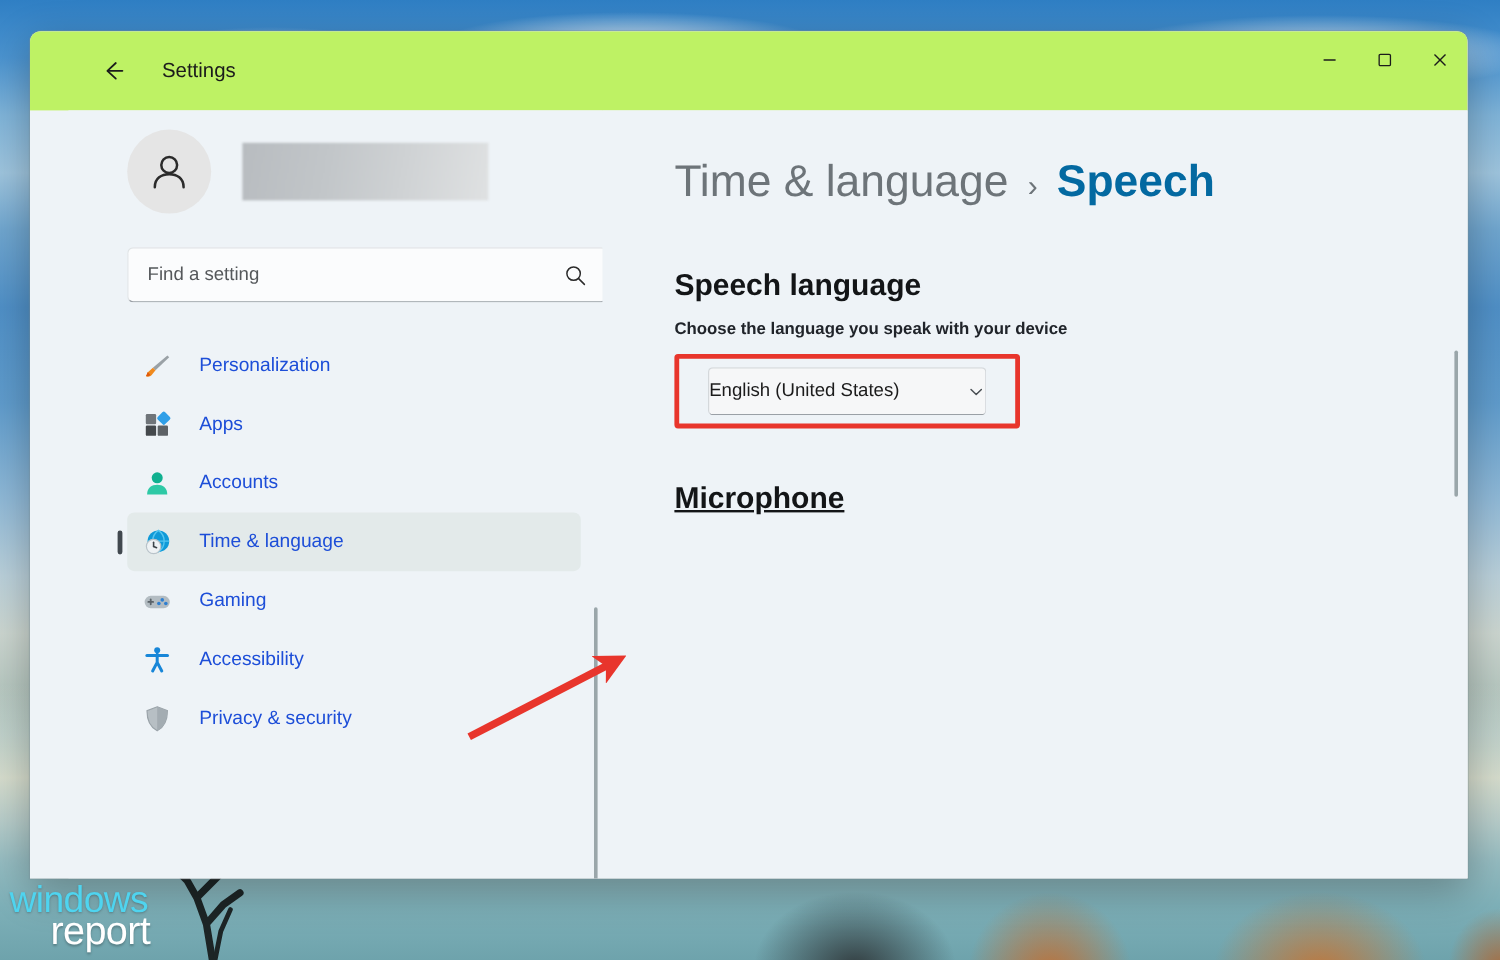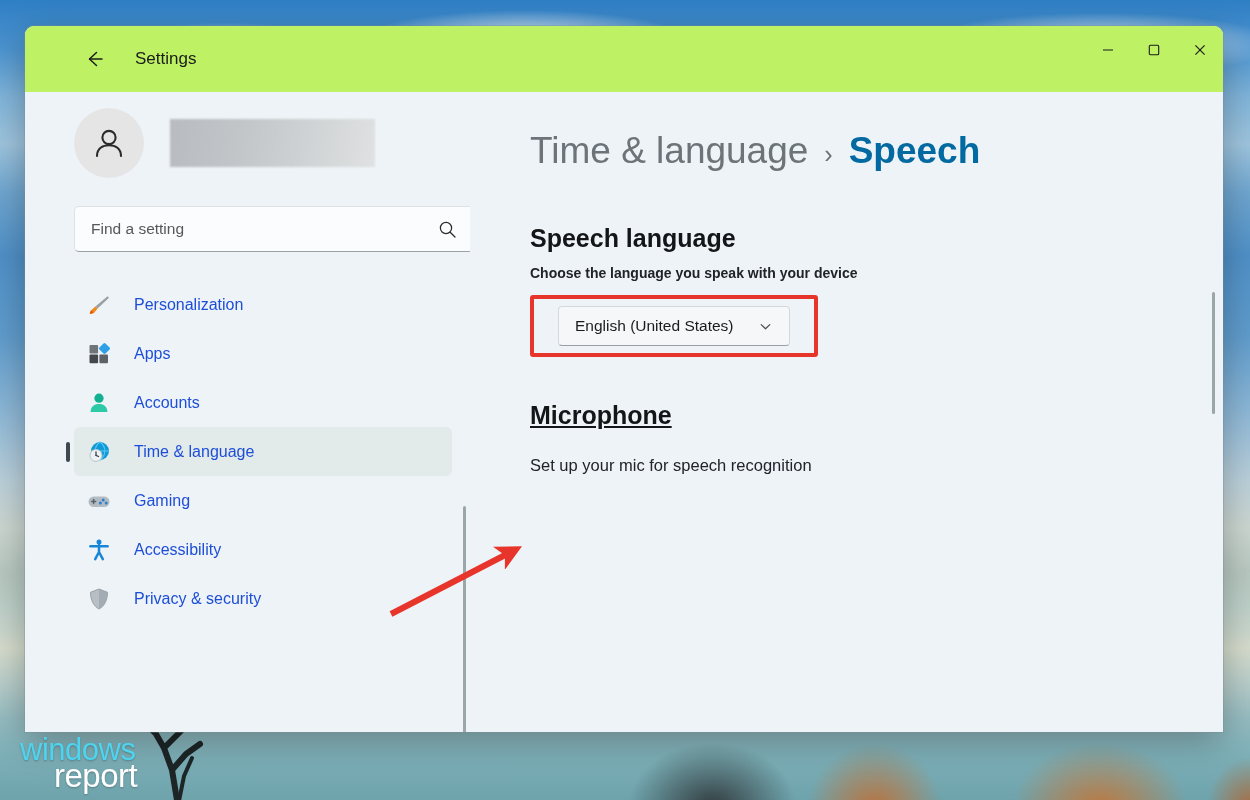--- a/index.html
+++ b/index.html
@@ -75,21 +75,21 @@
   #branch {
     position: absolute;
     left: 120px; bottom: -6px;
     width: 130px; height: 110px;
     color: #1d2526;
   }
 
   
   #watermark {
     position: absolute;
-    left: 20px; bottom: 8px;
+    left: 8px; bottom: 8px;
     line-height: .96;
     z-index: 5;
     user-select: none;
   }
   #watermark .wm-windows {
     display: block;
     font-size: 31px;
     letter-spacing: -.5px;
     color: #4fd4ef;
     text-shadow: 0 1px 2px rgba(0,0,0,.25);
@@ -162,20 +162,21 @@
   }
 
   
   #sidebar {
     width: 445px;
     flex: 0 0 445px;
     position: relative;
     background: #eef3f7;
     padding-left: 25px;
     padding-right: 0;
+    margin-left: 32px;
   }
   #account-row {
     display: flex;
     align-items: center;
     margin-top: 16px;
     padding-left: 24px;
     cursor: pointer;
   }
   #avatar {
     width: 70px; height: 70px;
@@ -325,21 +326,21 @@
   }
   #lang-select {
     width: 232px;
     height: 40px;
     background: #f6f7f8;
     border: 1px solid #d4d8db;
     border-bottom: 1.4px solid #9aa0a6;
     border-radius: 4px;
     display: flex;
     align-items: center;
-    padding: 0 16px;
+    padding: 0 0;
     cursor: pointer;
   }
   #lang-value {
     font-size: 15.5px;
     color: #1b1b1b;
     flex: 1;
   }
   #chevron-down { color: #4a4f54; }
 
   
@@ -580,21 +581,20 @@
           <span id="lang-value">English (United States)</span>
           <svg id="chevron-down" width="15" height="15" viewBox="0 0 15 15">
             <path d="M3.2 5.6 L7.5 9.8 L11.8 5.6" stroke="currentColor" stroke-width="1.25" fill="none" stroke-linecap="round" stroke-linejoin="round"></path>
           </svg>
         </div>
       </div>
 
 
       <div id="microphone-title" class="section-title">Microphone</div>
 
-      <div id="microphone-sub">Set up your mic for speech recognition</div>
 
       <div id="main-scroll-track"></div>
       <div id="main-scroll-thumb"></div>
     </div>
 
   </div>
 </div>
 
 <svg id="annotation-arrow" viewBox="0 0 160 80">
   <defs>

